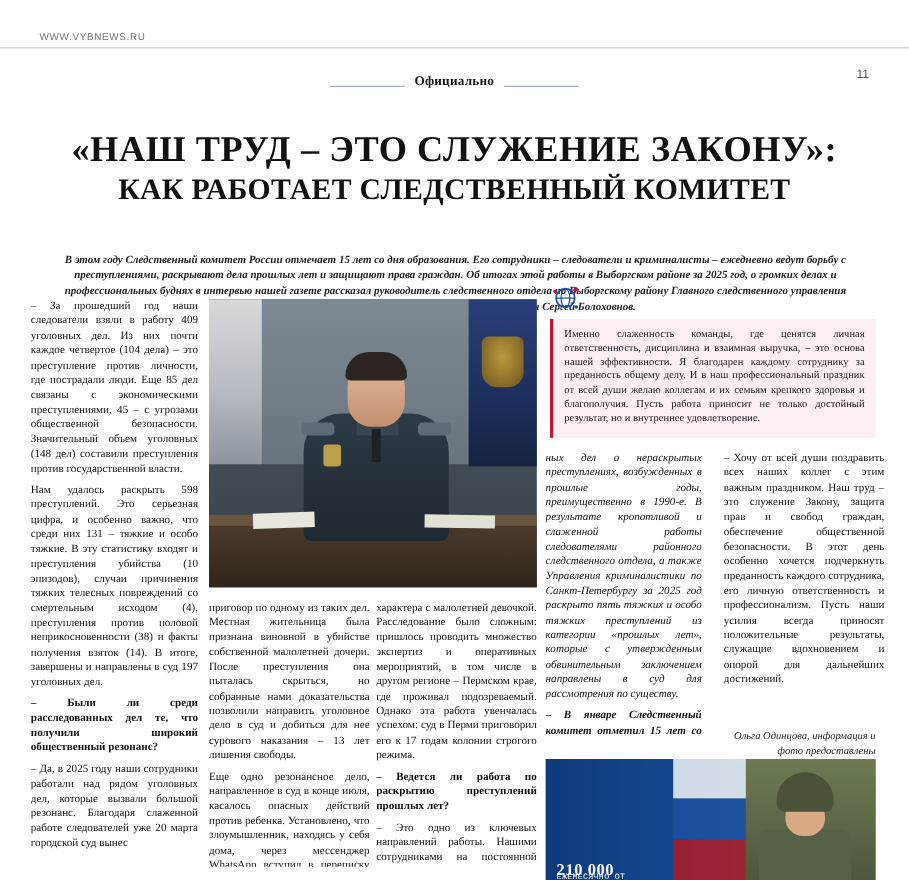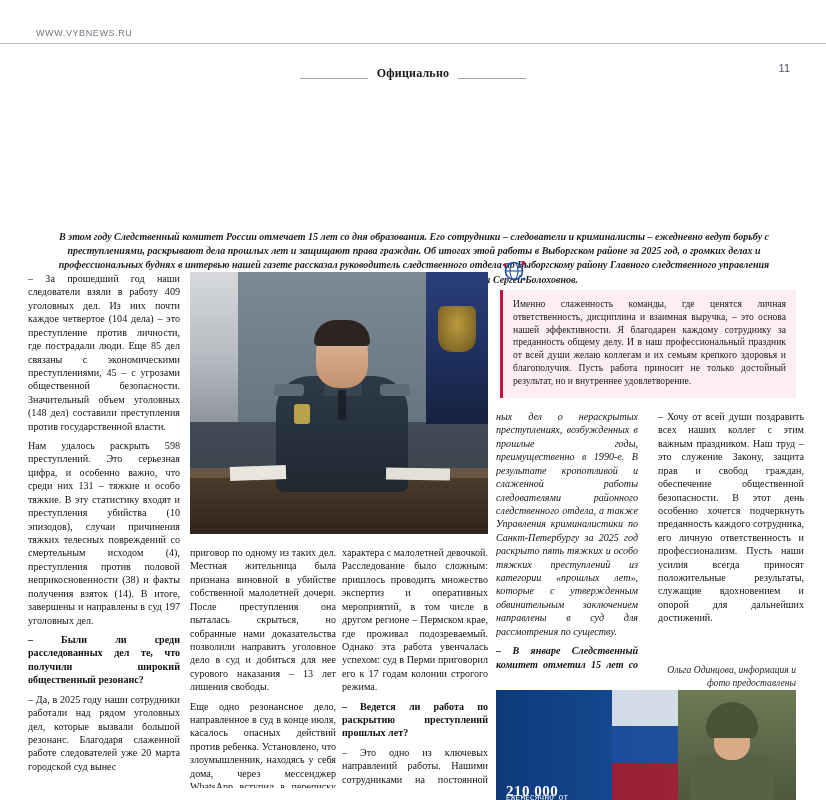--- a/index.html
+++ b/index.html
@@ -179,20 +179,24 @@
 <div class="page">
 
   <div class="masthead"></div>
   <div class="site-url">WWW.VYBNEWS.RU</div>
   <div class="page-num">11</div>
 
   <div class="kicker-rule-l"></div>
   <div class="kicker">Официально</div>
   <div class="kicker-rule-r"></div>
 
+  <h1 class="headline">
+    <span>«НАШ ТРУД – ЭТО СЛУЖЕНИЕ ЗАКОНУ»:</span>
+    <span class="l2">КАК РАБОТАЕТ СЛЕДСТВЕННЫЙ КОМИТЕТ</span>
+  </h1>
 
   <div class="lede">В этом году Следственный комитет России отмечает 15 лет со дня образования. Его сотрудники – следователи и криминалисты – ежедневно ведут борьбу с преступлениями, раскрывают дела прошлых лет и защищают права граждан. Об итогах этой работы в Выборгском районе за 2025 год, о громких делах и профессиональных буднях в интервью нашей газете рассказал руководитель следственного отдела по Выборгскому району Главного следственного управления СК РФ по Санкт-Петербургу, подполковник юстиции Сергей Болоховнов.</div>
 
   <div class="photo">
     <div class="ph-wall"></div>
     <div class="ph-flagL"></div>
     <div class="ph-flagR"></div>
     <div class="ph-emblem"></div>
     <div class="ph-desk2"></div>
     <div class="ph-desk"></div>

